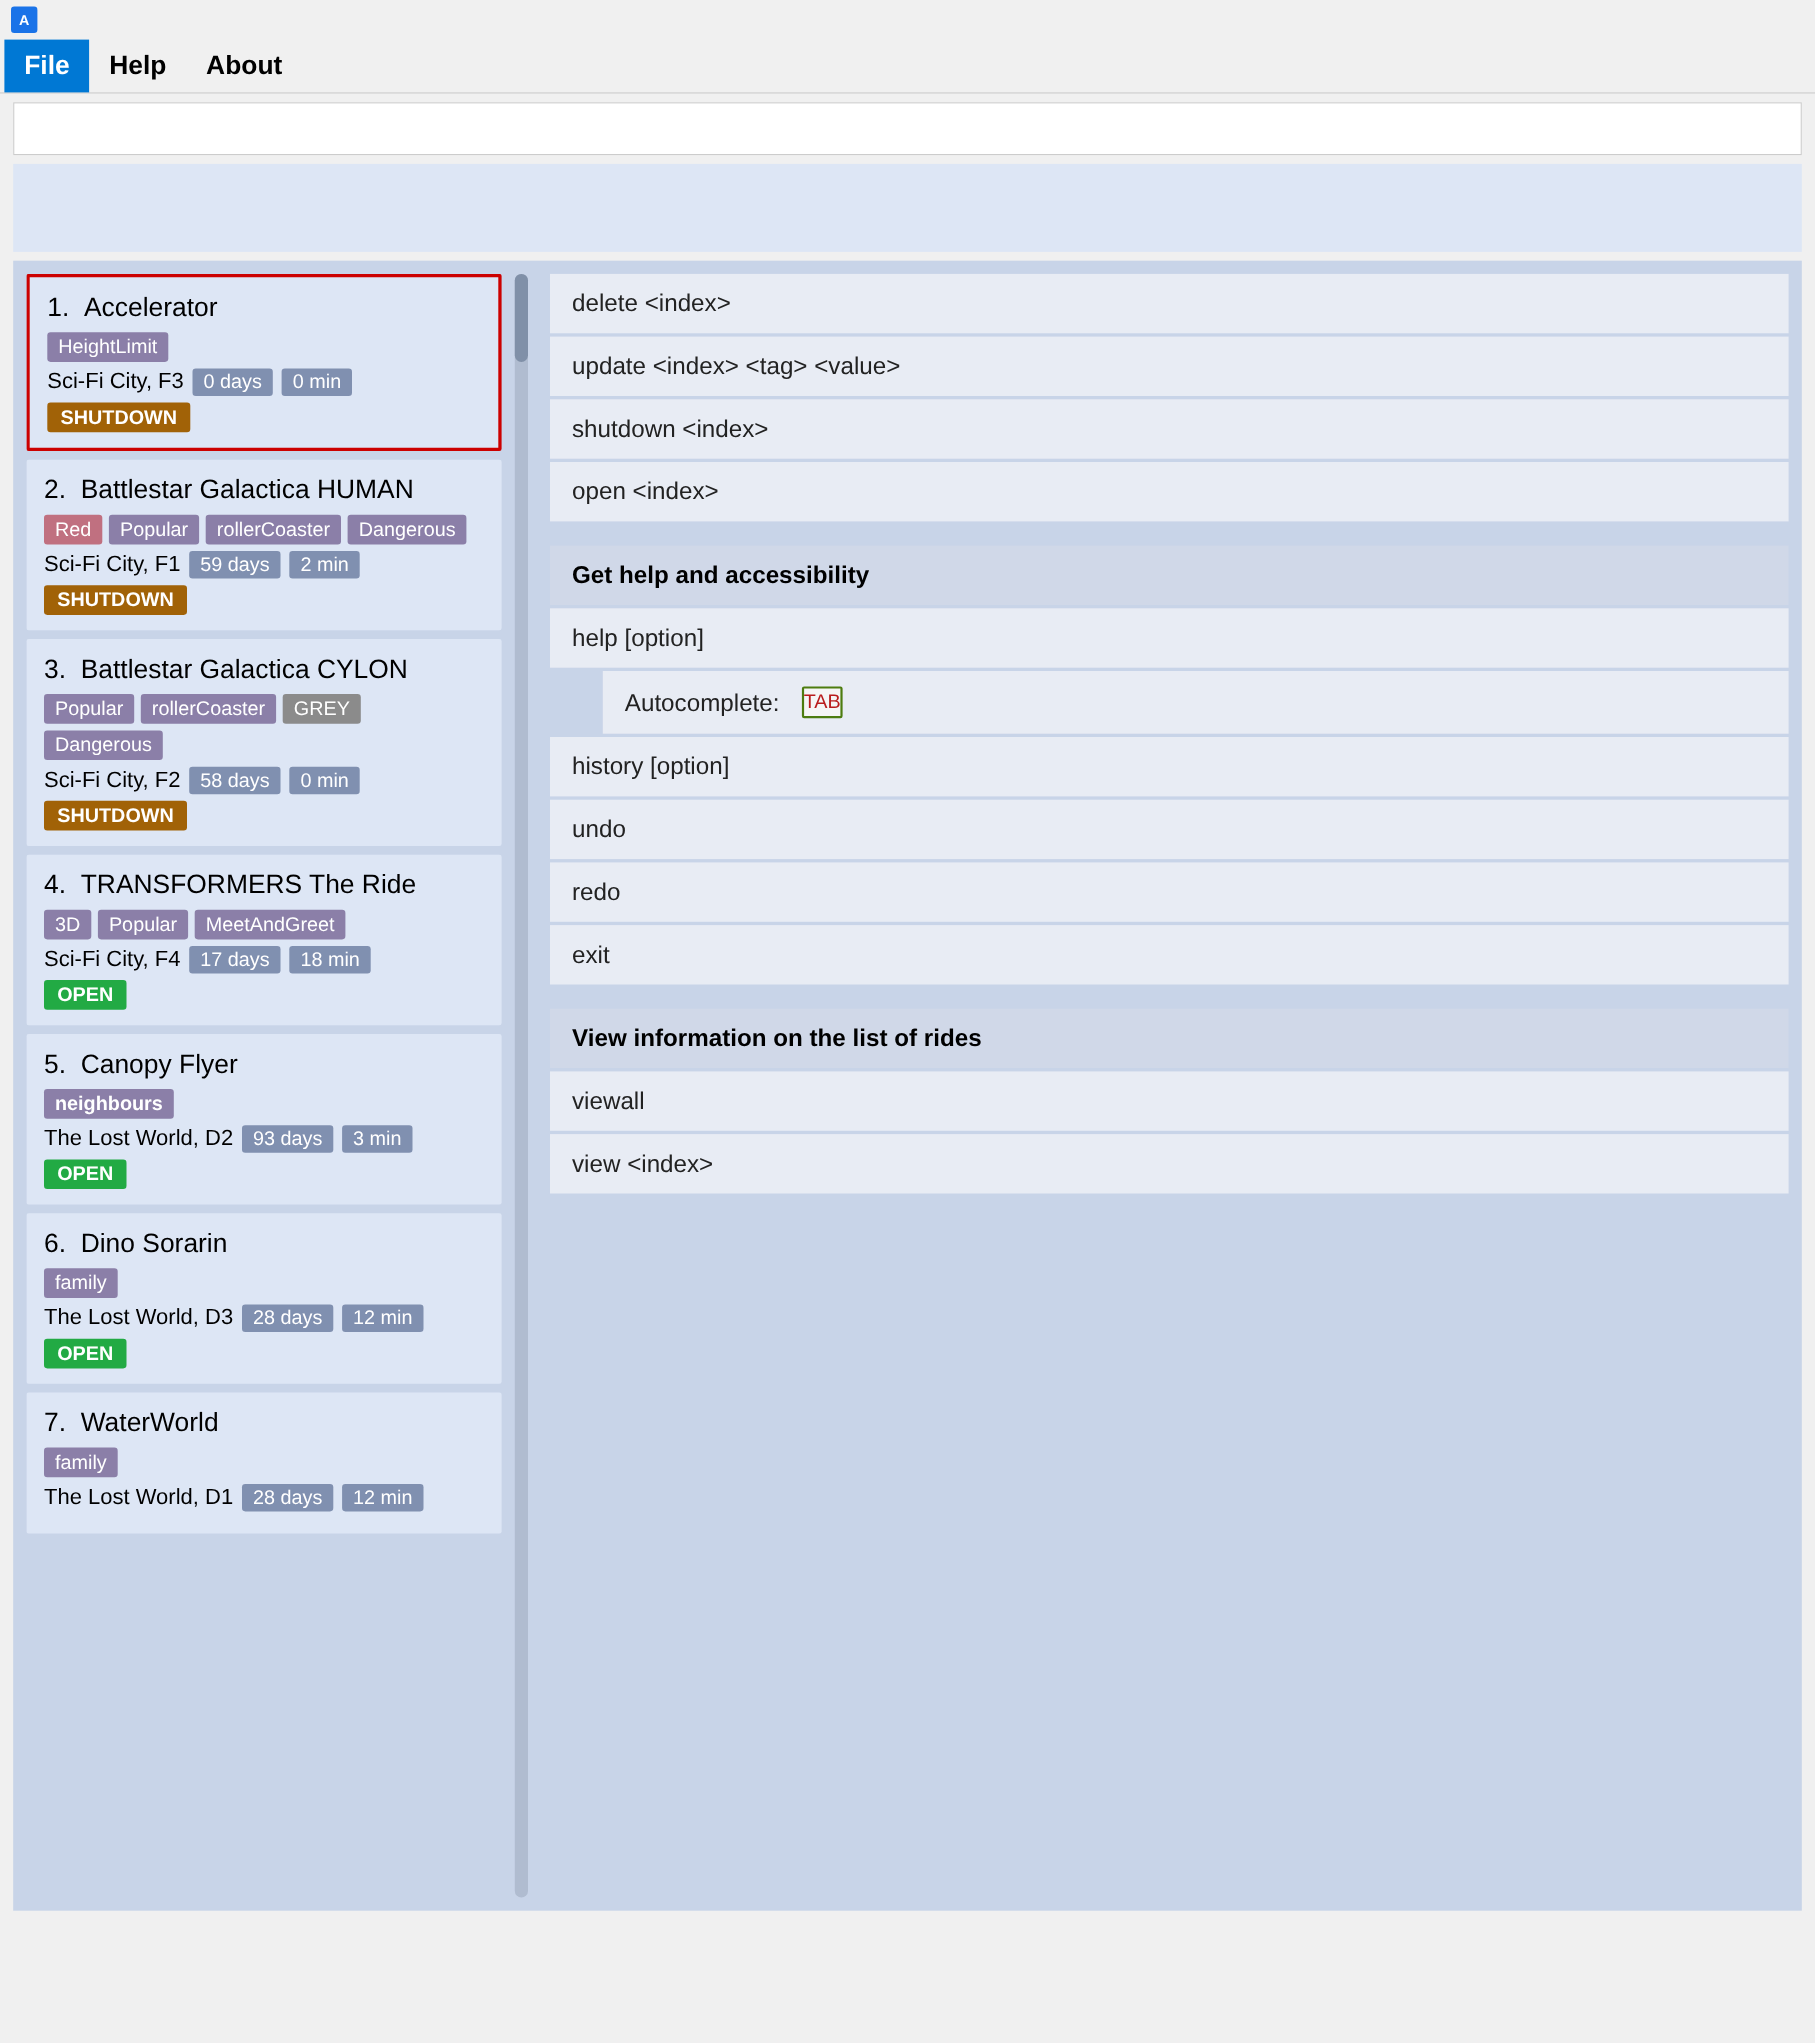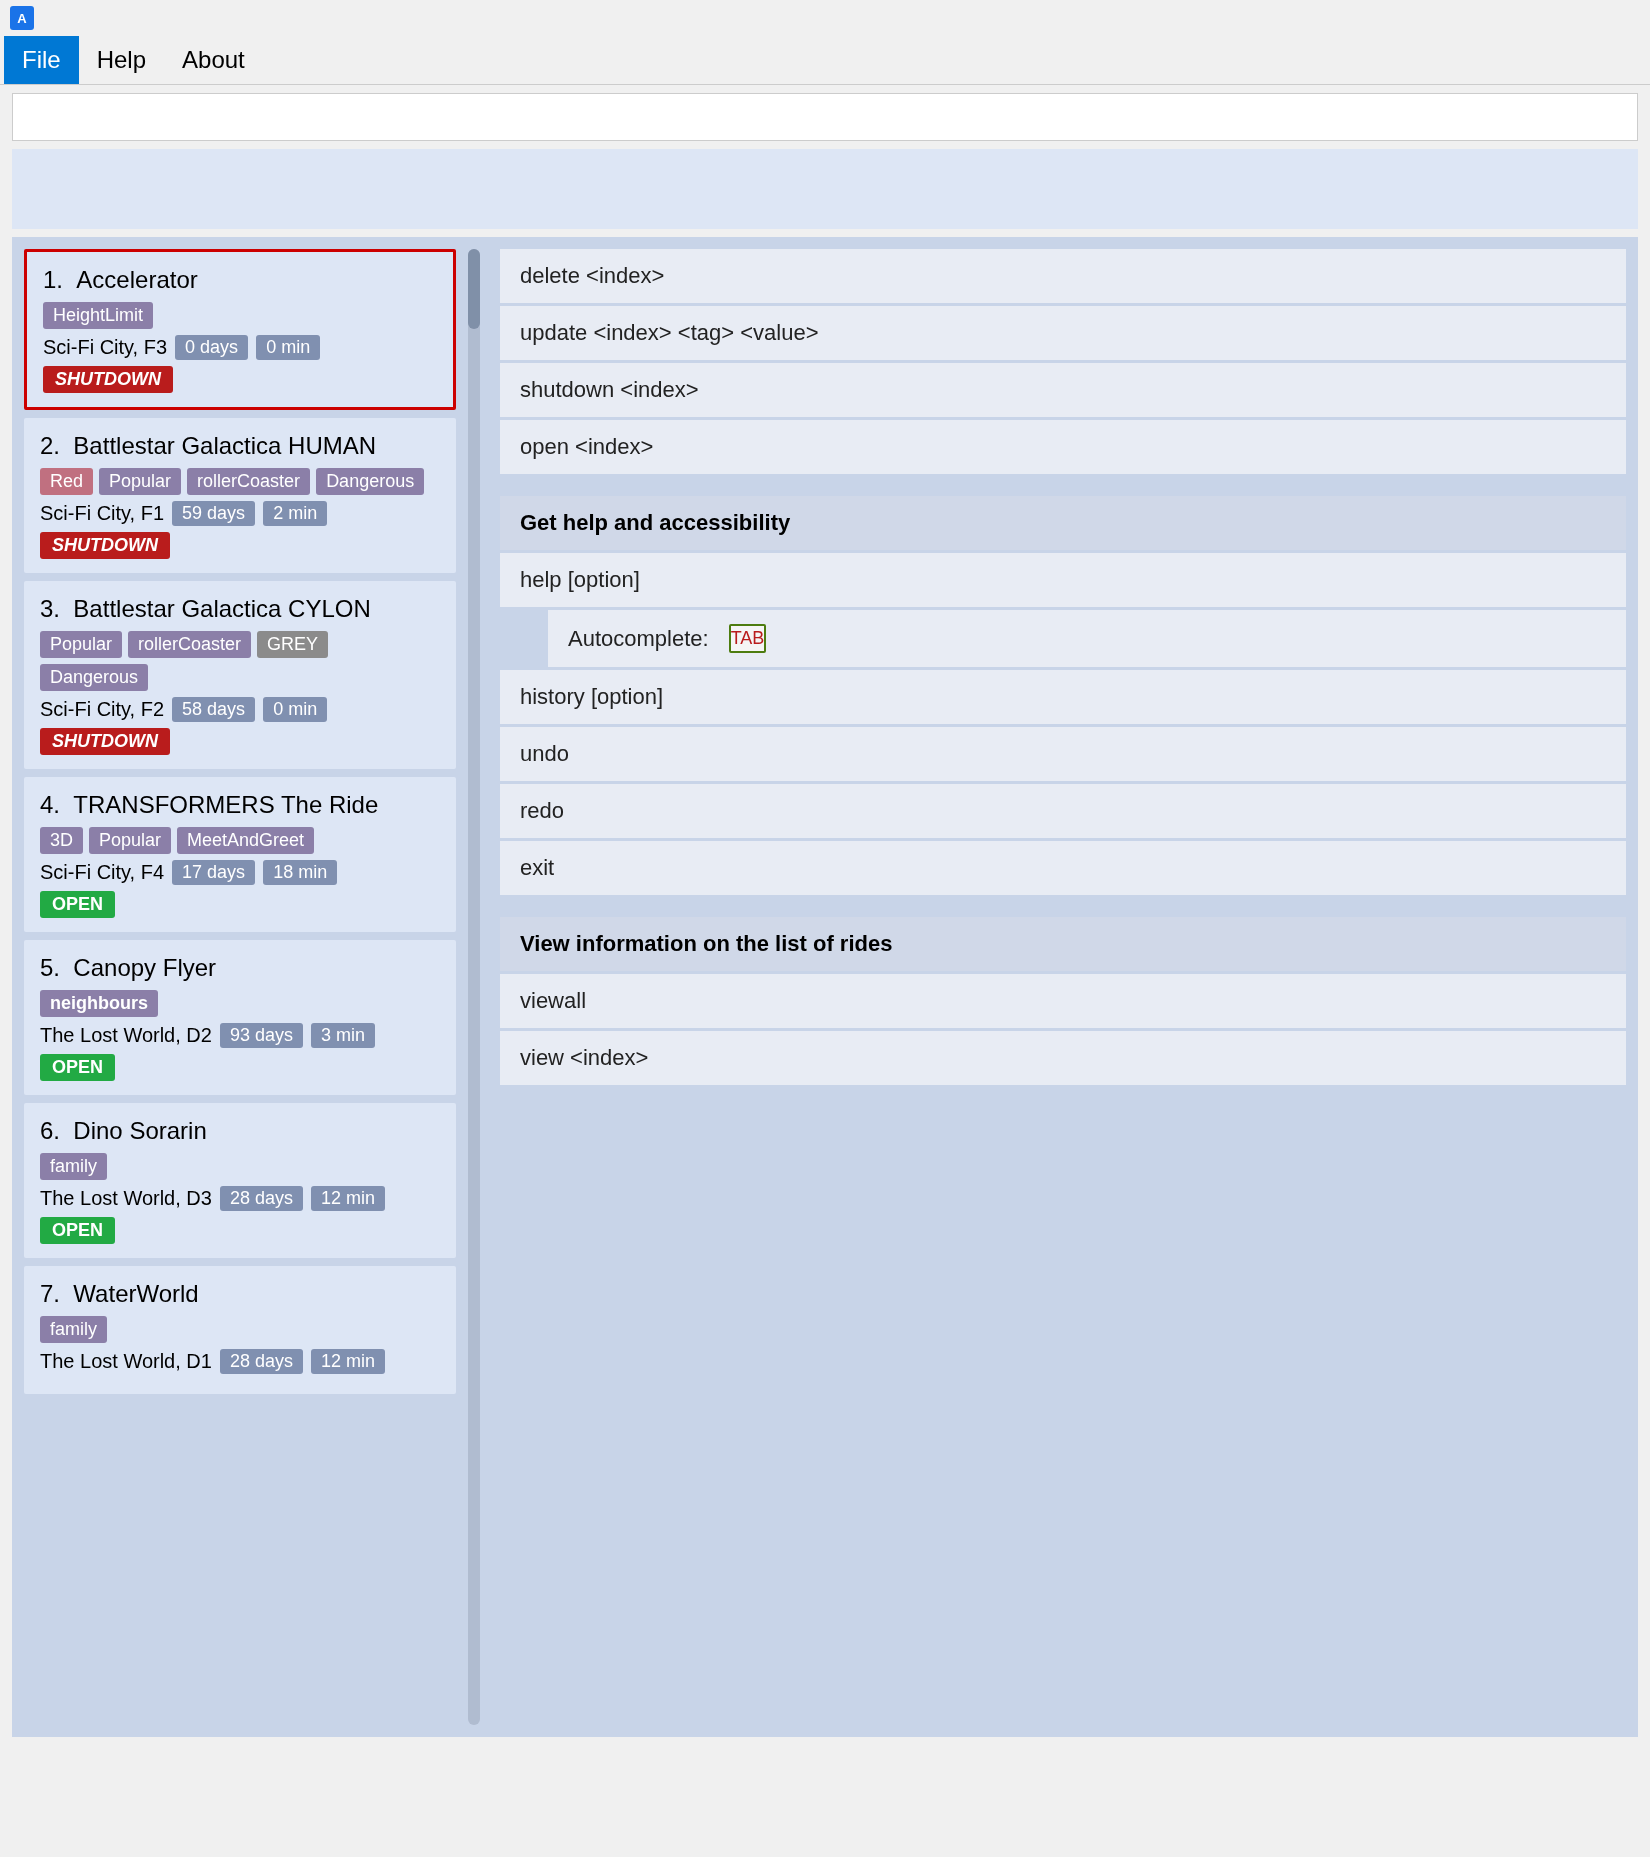--- a/index.html
+++ b/index.html
@@ -23,20 +23,21 @@
       color: white; font-size: 13px; font-weight: bold;
     }
 
     
     .menu-bar {
       background: #f0f0f0;
       display: flex;
       align-items: flex-start;
       padding: 0 4px;
       border-bottom: 1px solid #ccc;
+      font-weight: bold;
     }
     .menu-item {
       padding: 10px 18px;
       font-size: 24px;
       cursor: pointer;
       color: #000;
     }
     .menu-item.active {
       background: #0078d4;
       color: white;
@@ -165,21 +166,21 @@
       font-size: 18px;
     }
 
     .status-badge {
       display: inline-block;
       padding: 3px 12px;
       border-radius: 3px;
       font-size: 18px;
       font-weight: 600;
     }
-    .status-shutdown { background: #b91c1c; color: white; font-style: italic; }
+    .status-shutdown { background: #a16207; color: white; }
     .status-open { background: #22aa44; color: white; }
 
     
     .right-panel {
       flex: 1;
       display: flex;
       flex-direction: column;
       gap: 3px;
       margin-left: 20px;
     }

